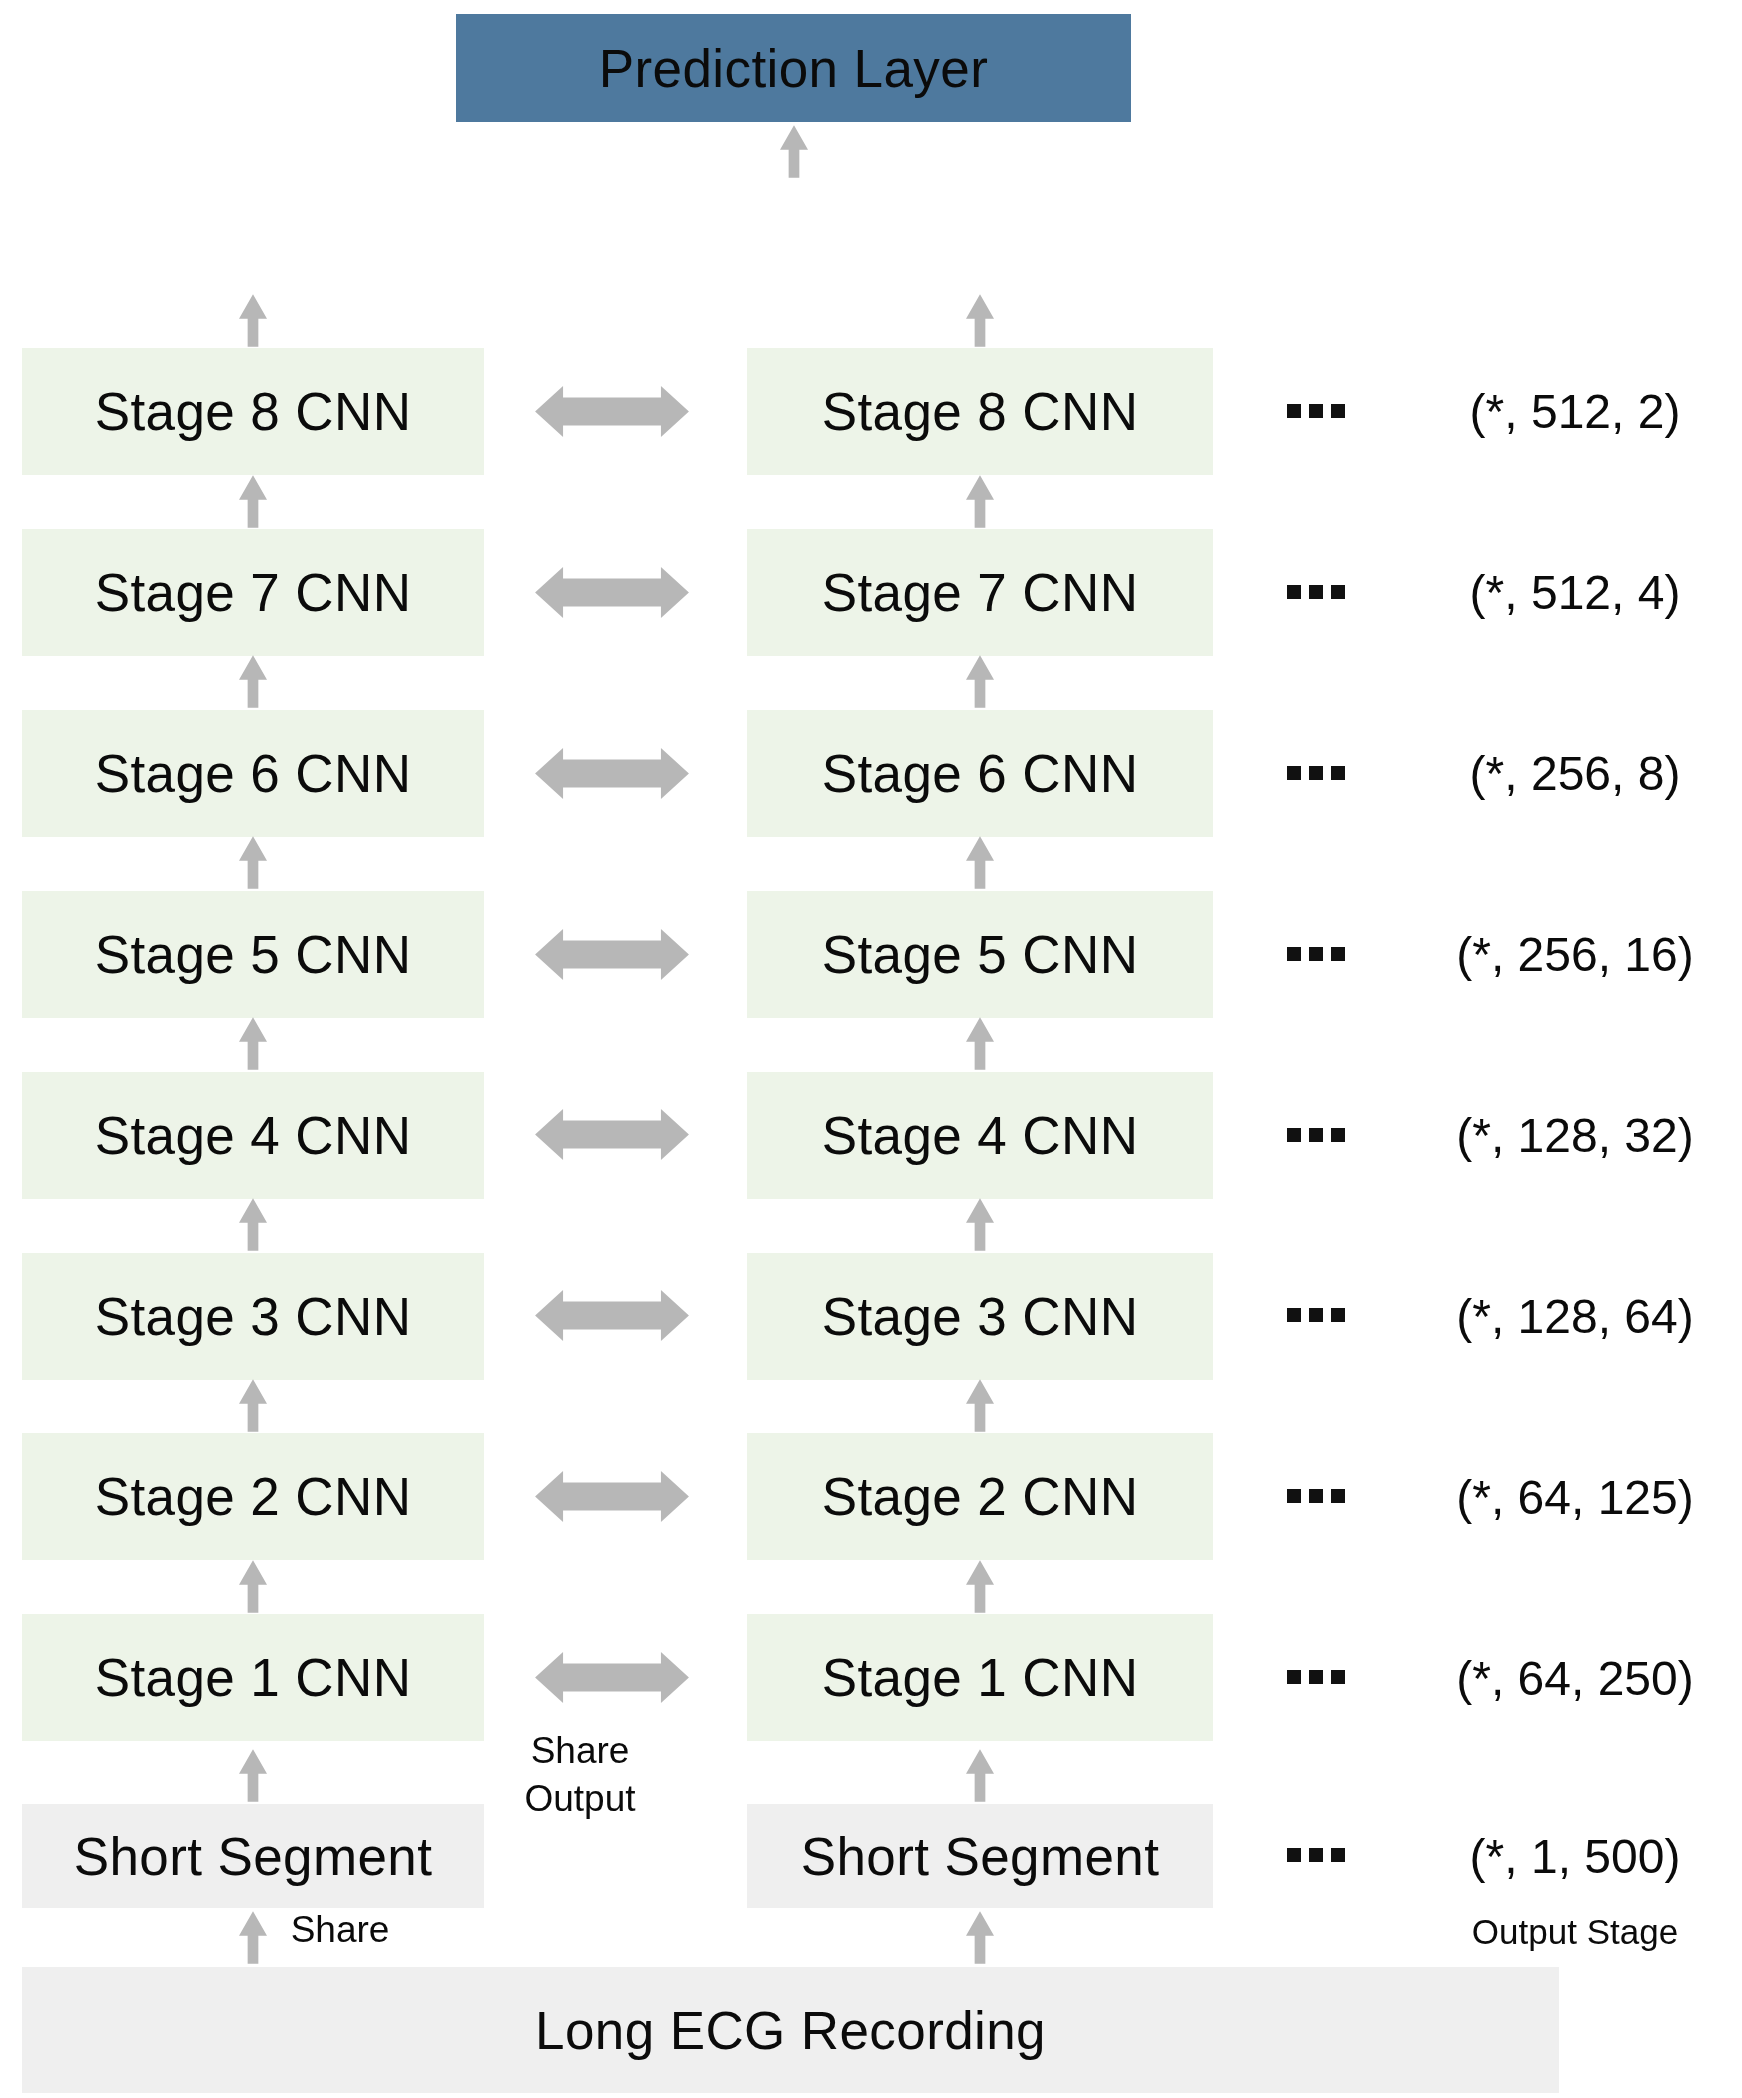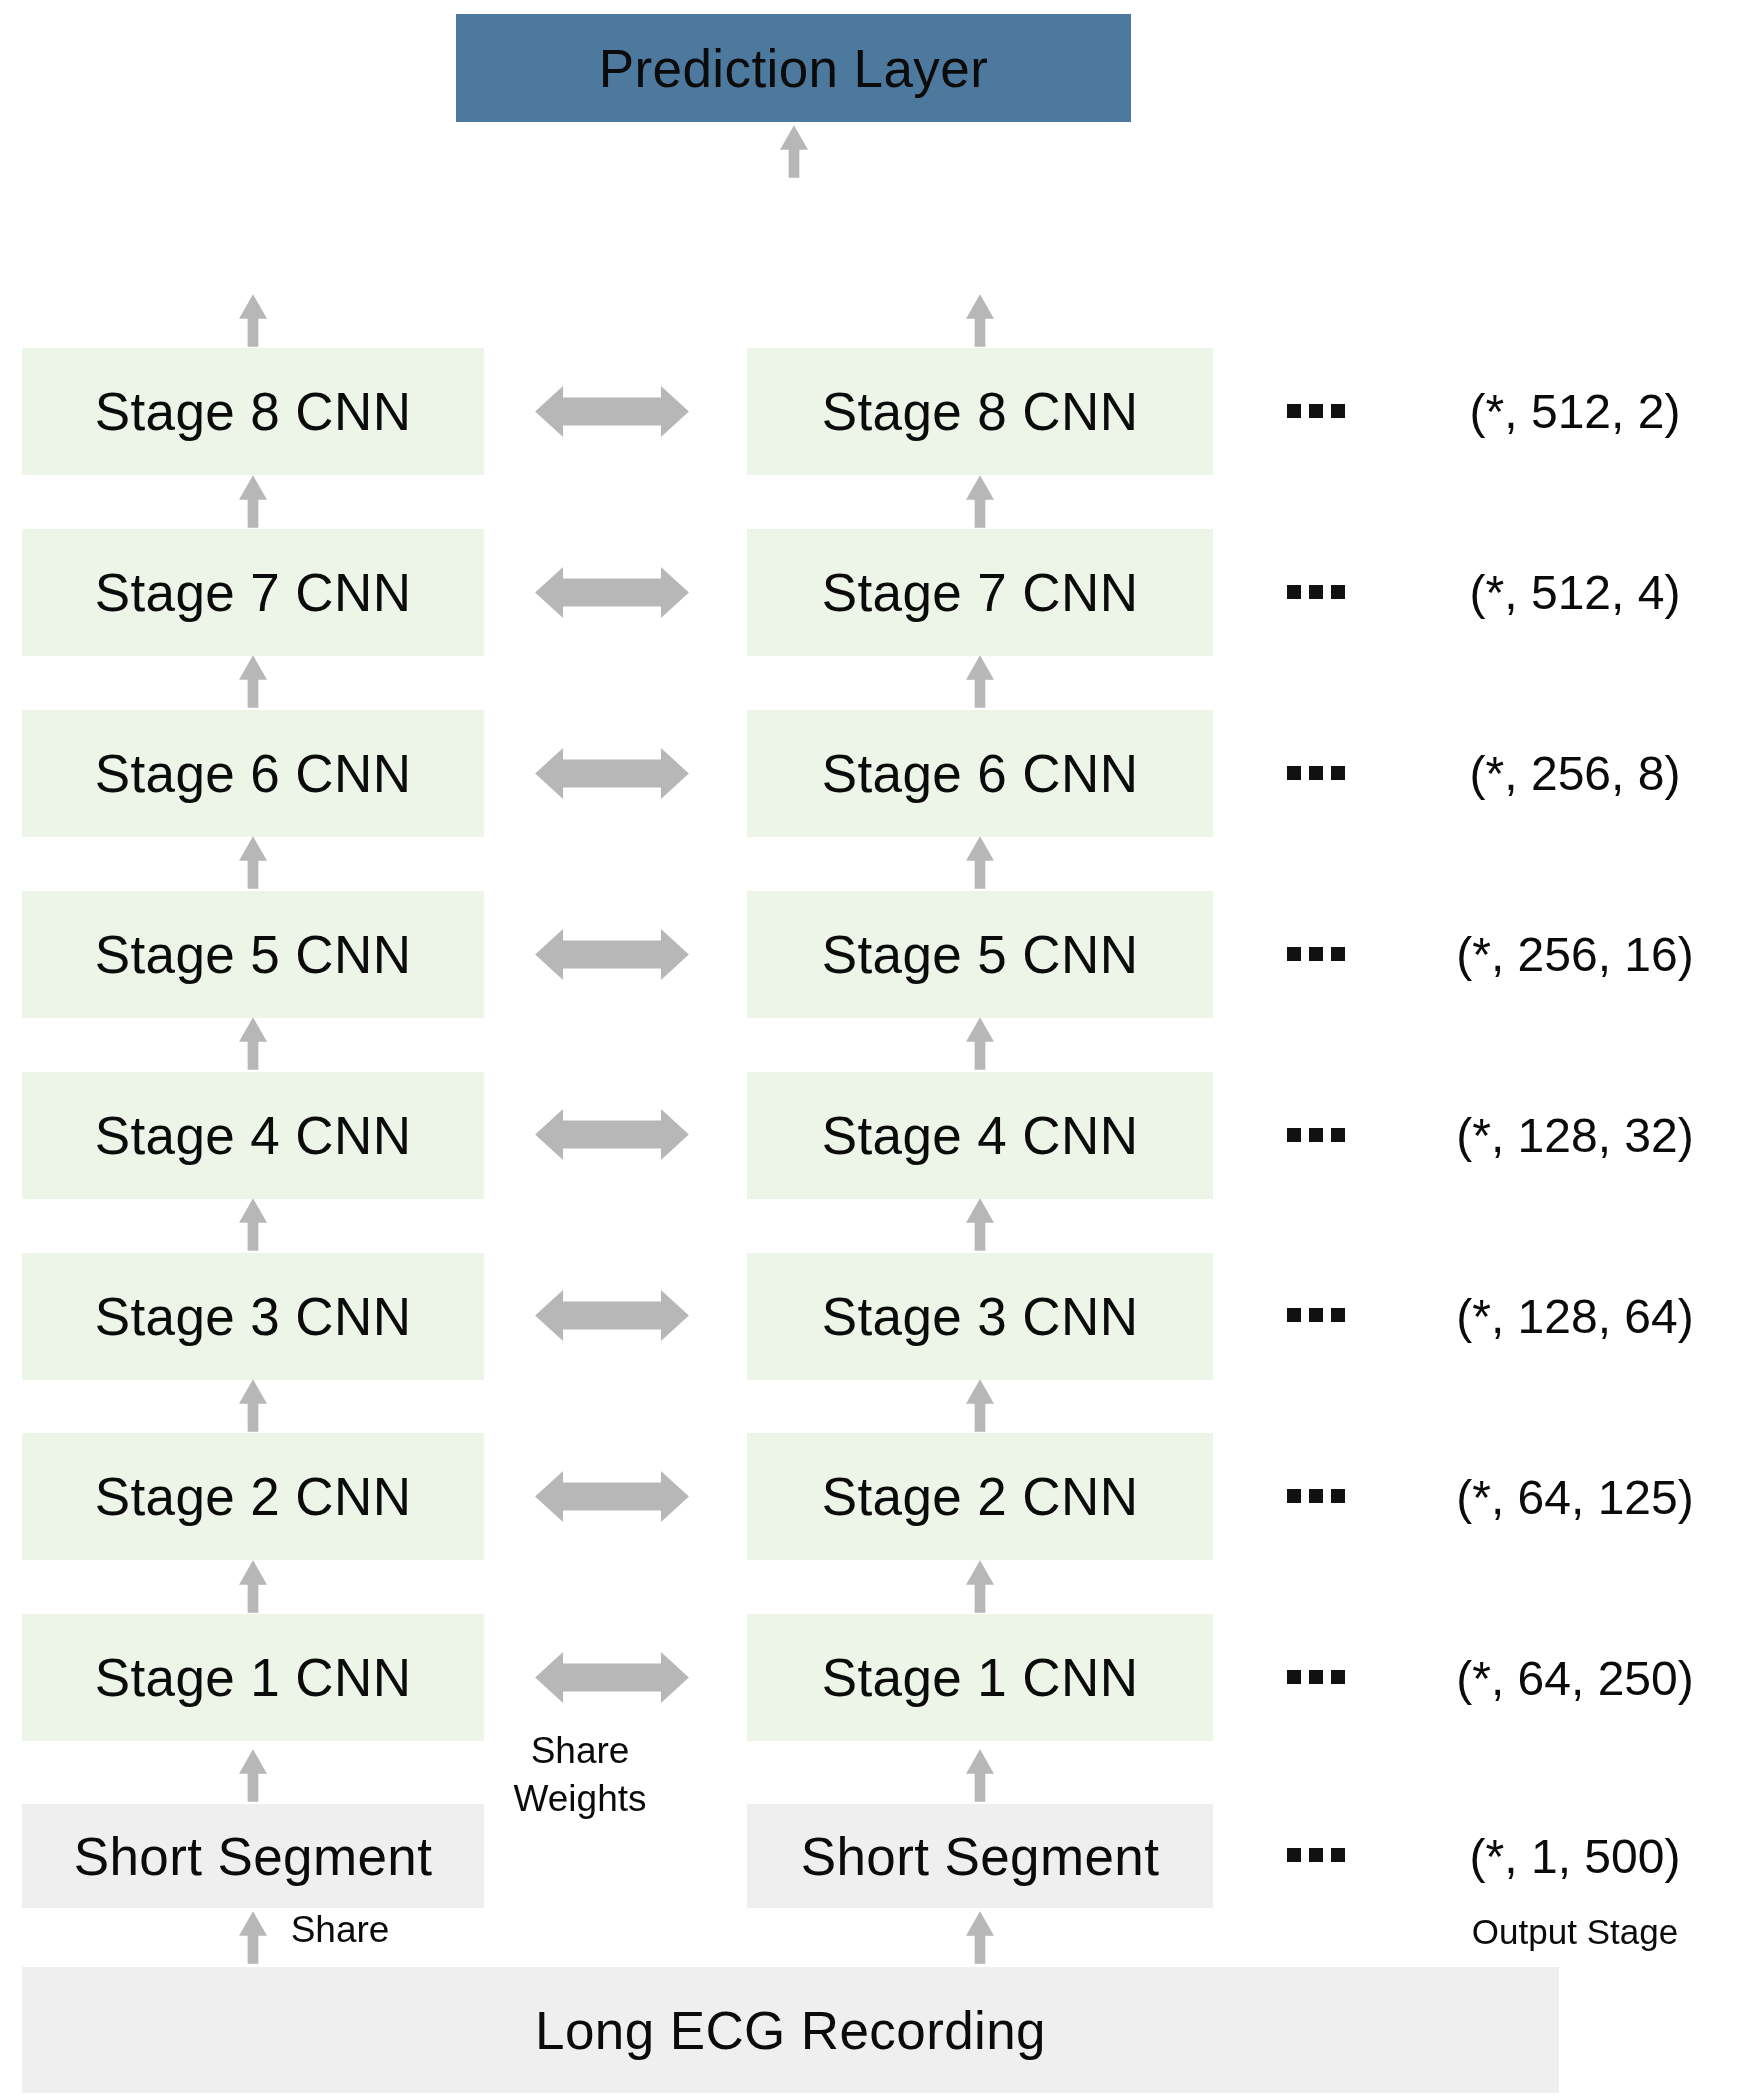--- a/index.html
+++ b/index.html
@@ -48,21 +48,21 @@
     <span>Prediction Layer</span>
   </div>
 
 
   <div class="box input" style="left:22px;top:1967px;width:1537px;height:126px;">
     <span>Long ECG Recording</span>
   </div>
 
   <div class="smalllabel" style="left:580px;top:1727px;">
     <div>Share</div>
-    <div>Weights</div>
+    <div>Output</div>
   </div>
 
   <div class="smalllabel" style="left:340px;top:1906px;">Share</div>
 
   <div class="smalllabel caption" style="left:1575px;top:1908px;">Output Stage</div>
 <div class="box stage" style="left: 22px; top: 348px; width: 462px; height: 127px;">
       <span>Stage 8 CNN</span>
     </div>
     <div class="box stage" style="left: 747px; top: 348px; width: 466px; height: 127px;">
       <span>Stage 8 CNN</span>

